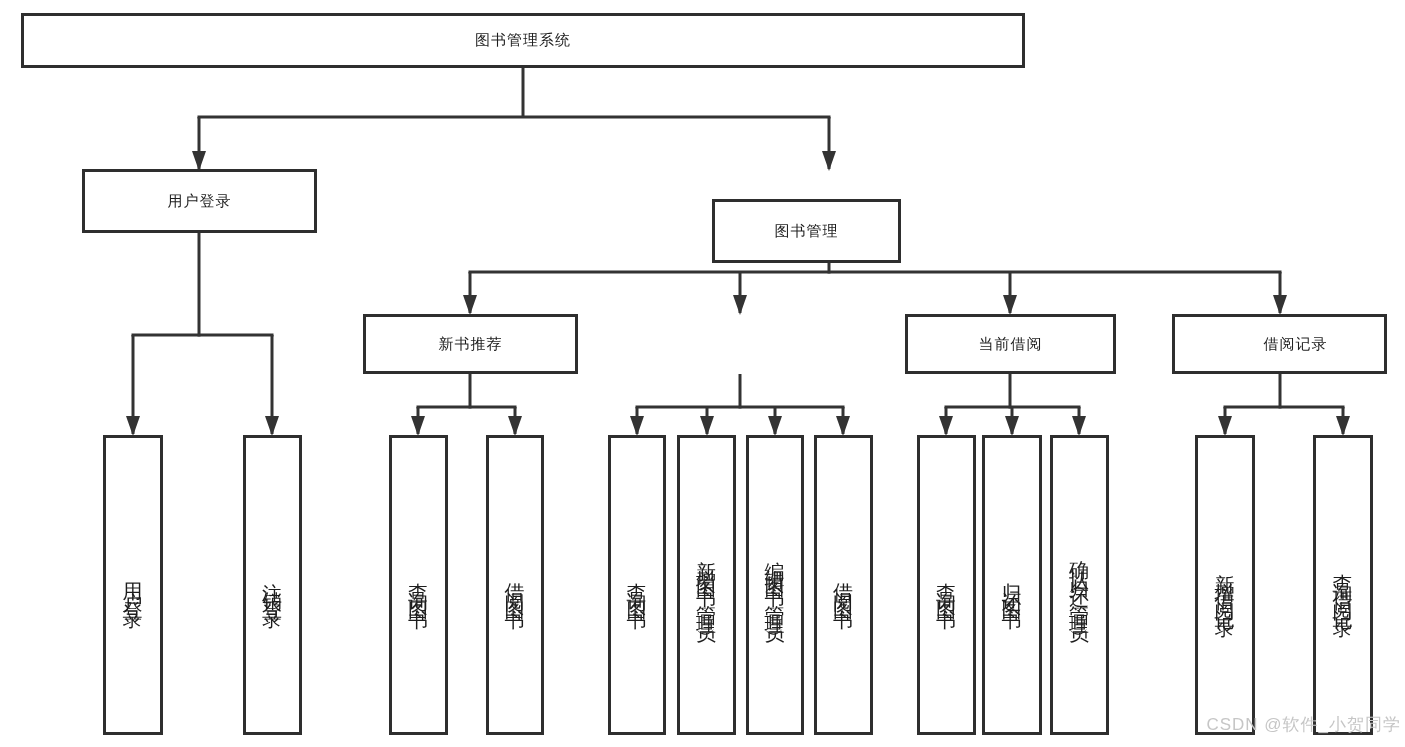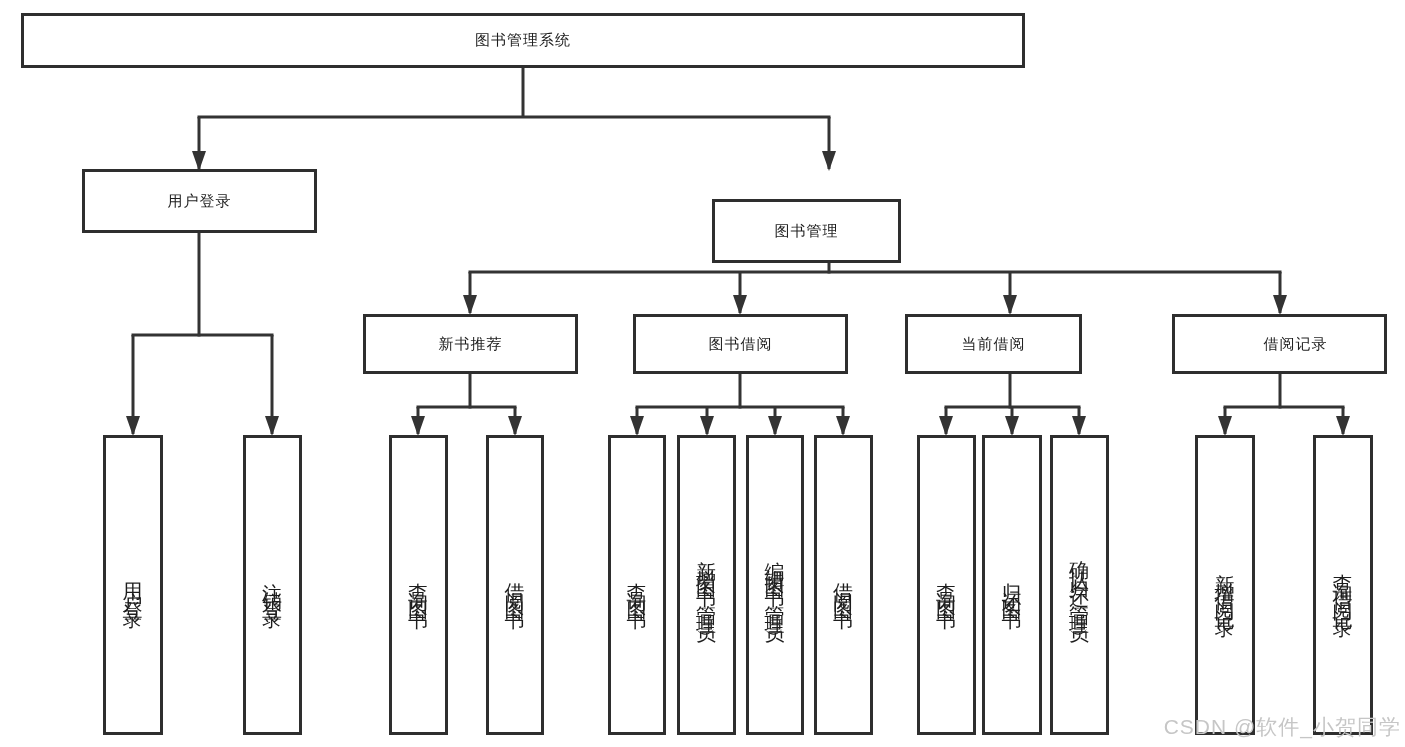--- a/index.html
+++ b/index.html
@@ -47,21 +47,21 @@
     color: #1d1d1d;
     font-size: 20px;
     letter-spacing: 9px;
     line-height: 1;
     white-space: nowrap;
   }
   #watermark {
     position: absolute;
     top: 713px;
     right: 4px;
-    font-size: 21px;
+    font-size: 17px;
     color: #c6c6c6;
     letter-spacing: 1px;
     white-space: nowrap;
     z-index: 5;
   }
 </style>
 </head>
 <body>
 
 <div id="stage">
@@ -120,24 +120,21 @@
   <div class="node branch" style="left:82px;top:169px;width:235px;height:64px;">
     <span class="lbl">用户登录</span>
   </div>
   <div class="node branch" style="left:712px;top:169px;width:189px;height:64px;margin-top:30px;">
     <span class="lbl">图书管理</span>
   </div>
 
   <div class="node branch" style="left:363px;top:314px;width:215px;height:60px;">
     <span class="lbl">新书推荐</span>
   </div>
-  <div class="node branch" style="left:633px;top:314px;width:215px;height:60px;">
-    <span class="lbl">图书借阅</span>
-  </div>
-  <div class="node branch" style="left:905px;top:314px;width:177px;height:60px;">
+  <div class="node branch" style="left:905px;top:314px;width:211px;height:60px;">
     <span class="lbl">当前借阅</span>
   </div>
   <div class="node branch" style="left:1172px;top:314px;width:215px;height:60px;padding-left:32px;">
     <span class="lbl">借阅记录</span>
   </div>
 
   <div class="node leaf" style="left:103px;top:435px;width:60px;">
     <span class="vlbl">用户登录</span>
   </div>
   <div class="node leaf" style="left:243px;top:435px;width:59px;">

